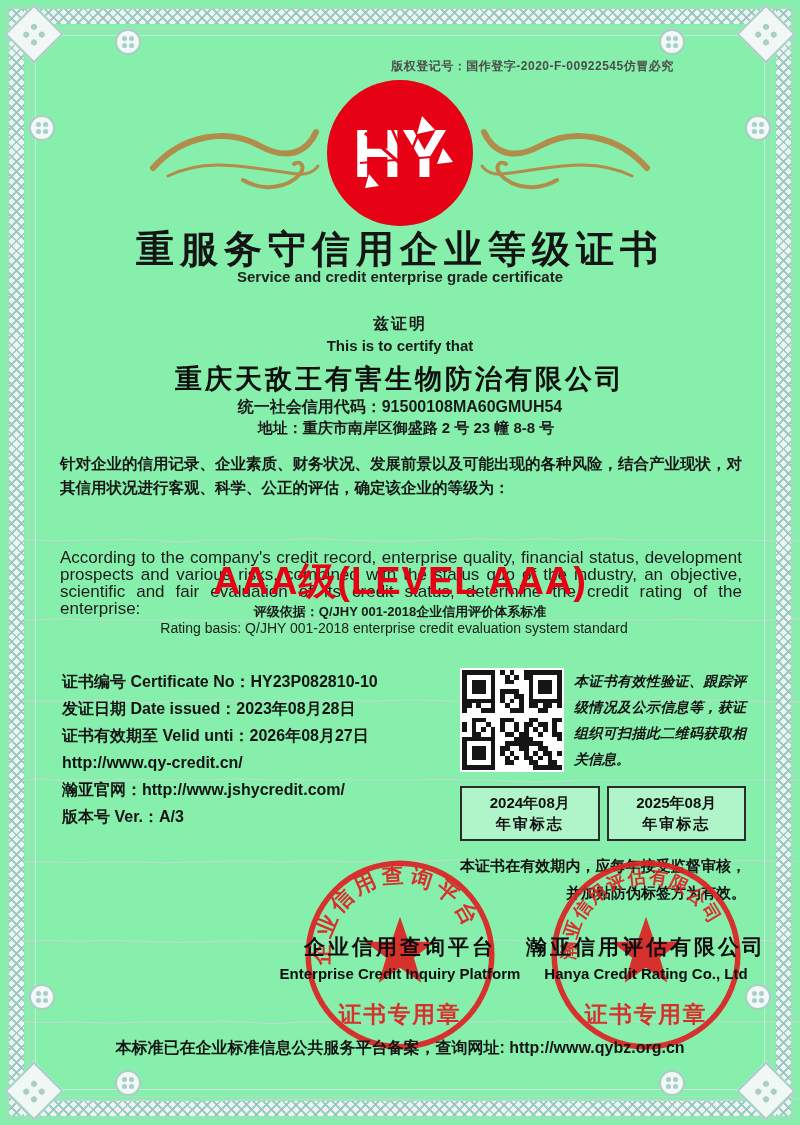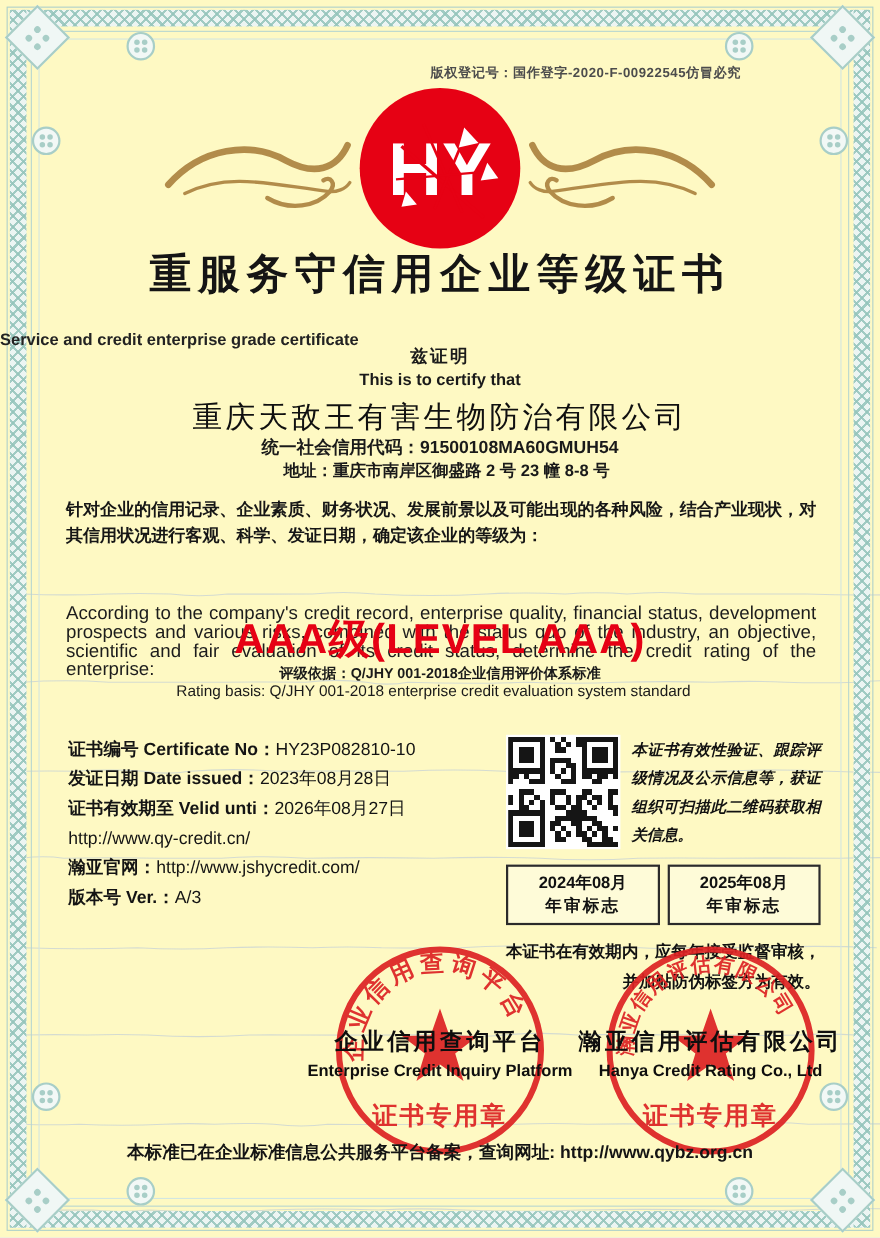--- a/index.html
+++ b/index.html
@@ -1,16 +1,16 @@
 <!DOCTYPE html>
 <html><head>
 <meta charset="utf-8">
 <style>
   html,body{margin:0;padding:0;background:#e9e9e9;}
-  .certificate{position:relative;width:800px;height:1125px;margin:0 auto;background:#fef9c3;
+  .certificate{position:relative;width:800px;height:1125px;margin:0 auto;background:#86efac;
     font-family:"Liberation Sans","DejaVu Sans",sans-serif;overflow:hidden;}
   svg{display:block;}
   .bg-waves{position:absolute;left:0;top:0;z-index:0;}
   
   .frame-outer{position:absolute;inset:6px;border:1px solid #aed1ca;z-index:1;pointer-events:none;}
   .band{position:absolute;z-index:1;background:
       repeating-linear-gradient(45deg, rgba(148,196,187,.85) 0 2px, transparent 2px 7px),
       repeating-linear-gradient(-45deg, rgba(148,196,187,.85) 0 2px, transparent 2px 7px),
       #ecf5f3;}
   .band-top{left:9px;right:9px;top:9px;height:15px;}
@@ -33,47 +33,47 @@
   .content{position:absolute;inset:0;z-index:3;}
   .copyright{position:absolute;left:320px;right:55px;top:58px;text-align:center;
       font-size:12px;font-weight:600;color:#4c4c4c;letter-spacing:.5px;}
   .logo-row{position:absolute;left:0;right:0;top:78px;height:150px;}
   .logo{position:absolute;left:325px;top:0;}
   .flourish{position:absolute;top:38px;}
   .flourish-left{left:148px;}
   .flourish-right{left:477px;transform:scaleX(-1);}
   .title-zh{position:absolute;left:0;right:0;top:224px;text-align:center;font-size:38px;
       font-weight:600;color:#151515;letter-spacing:6px;}
-  .title-en{position:absolute;left:0;right:0;top:301px;font-size:15px;
+  .title-en{position:absolute;left:0;right:0;top:268px;text-align:center;font-size:15px;
       font-weight:600;color:#222;}
   .certify-zh{position:absolute;left:0;right:0;top:314px;text-align:center;font-size:16px;
       font-weight:600;color:#1a1a1a;letter-spacing:2px;}
   .certify-en{position:absolute;left:0;right:0;top:337px;text-align:center;font-size:15px;
       font-weight:600;color:#1a1a1a;}
   .company-name{position:absolute;left:0;right:0;top:361px;text-align:center;font-size:27px;
-      font-weight:400;color:#101010;letter-spacing:3px;}
+      font-weight:700;color:#101010;letter-spacing:3px;}
   .company-code{position:absolute;left:0;right:0;top:397px;text-align:center;font-size:16px;
       font-weight:600;color:#1a1a1a;}
   .company-addr{position:absolute;left:0;right:0;top:419px;text-align:center;font-size:15px;
       font-weight:600;color:#1a1a1a;margin-left:12px;}
   .para-zh{position:absolute;left:60px;width:682px;top:452px;font-size:15.5px;font-weight:600;
       color:#161616;line-height:24px;text-align:justify;}
   .para-en{position:absolute;left:60px;width:682px;top:505px;font-size:17px;font-weight:400;
       color:#1c1c1c;line-height:17px;text-align:justify;margin-top:44px;}
   .rating{position:absolute;left:0;right:0;top:556px;text-align:center;font-size:38px;
       font-weight:900;letter-spacing:1px;}
   .basis-zh{position:absolute;left:0;right:0;top:603px;text-align:center;font-size:13px;
       font-weight:600;color:#1a1a1a;}
   .basis-en{position:absolute;left:0;right:12px;top:620px;text-align:center;font-size:14px;
       font-weight:400;color:#1a1a1a;}
   .details-row{position:absolute;left:62px;top:668px;width:688px;display:flex;}
   .details-left{width:398px;}
   .detail-line{font-size:16px;line-height:27px;color:#141414;white-space:nowrap;}
   .detail-line .lbl{font-weight:700;}
-  .detail-line .val{font-weight:400;text-align:right;}
+  .detail-line .val{font-weight:700;text-align:right;}
   .details-right{width:286px;}
   .qr-row{display:flex;gap:10px;font-style:italic;}
   .qr-box{width:104px;height:104px;background:#fff;flex:none;padding:2px;box-sizing:border-box;}
   .qr-note{font-size:14px;font-weight:600;color:#111;line-height:26px;text-align:justify;}
   .annual-row{display:flex;gap:7px;margin-top:14px;justify-content:flex-end;}
   .annual-box{flex:1;border:2px solid #2b2b2b;background:rgba(255,255,255,.35);
       text-align:center;padding:4px 0 5px;}
   .annual-period{font-size:15px;font-weight:600;color:#111;line-height:21px;}
   .annual-label{font-size:15px;font-weight:600;color:#111;line-height:21px;letter-spacing:2px;}
   .supervision{margin-top:11px;font-size:15px;font-weight:600;color:#111;line-height:27px;
@@ -289,21 +289,21 @@
 
     <div class="title-zh">重服务守信用企业等级证书</div>
     <div class="title-en">Service and credit enterprise grade certificate</div>
     <div class="certify-zh">兹证明</div>
     <div class="certify-en">This is to certify that</div>
 
     <div class="company-name">重庆天敌王有害生物防治有限公司</div>
     <div class="company-code">统一社会信用代码：91500108MA60GMUH54</div>
     <div class="company-addr">地址：重庆市南岸区御盛路 2 号 23 幢 8-8 号</div>
 
-    <div class="para-zh">针对企业的信用记录、企业素质、财务状况、发展前景以及可能出现的各种风险，结合产业现状，对其信用状况进行客观、科学、发证日期，确定该企业的等级为：</div>
+    <div class="para-zh">针对企业的信用记录、企业素质、财务状况、发展前景以及可能出现的各种风险，结合产业现状，对其信用状况进行客观、科学、公正的评估，确定该企业的等级为：</div>
     <div class="para-en">According to the company's credit record, enterprise quality, financial status, development prospects and various risks, combined with the status quo of the industry, an objective, scientific and fair evaluation of its credit status, determine the credit rating of the enterprise:</div>
 
     <div class="rating" style="color:#e60114">AAA级(LEVEL AAA)</div>
     <div class="basis-zh">评级依据：Q/JHY 001-2018企业信用评价体系标准</div>
     <div class="basis-en">Rating basis: Q/JHY 001-2018 enterprise credit evaluation system standard</div>
 
     <div class="details-row">
       <div class="details-left">
         <div class="detail-line"><span class="lbl">证书编号 Certificate No</span><span class="lbl">：</span><span class="val">HY23P082810-10</span></div>
         <div class="detail-line"><span class="lbl">发证日期 Date issued</span><span class="lbl">：</span><span class="val">2023年08月28日</span></div>

